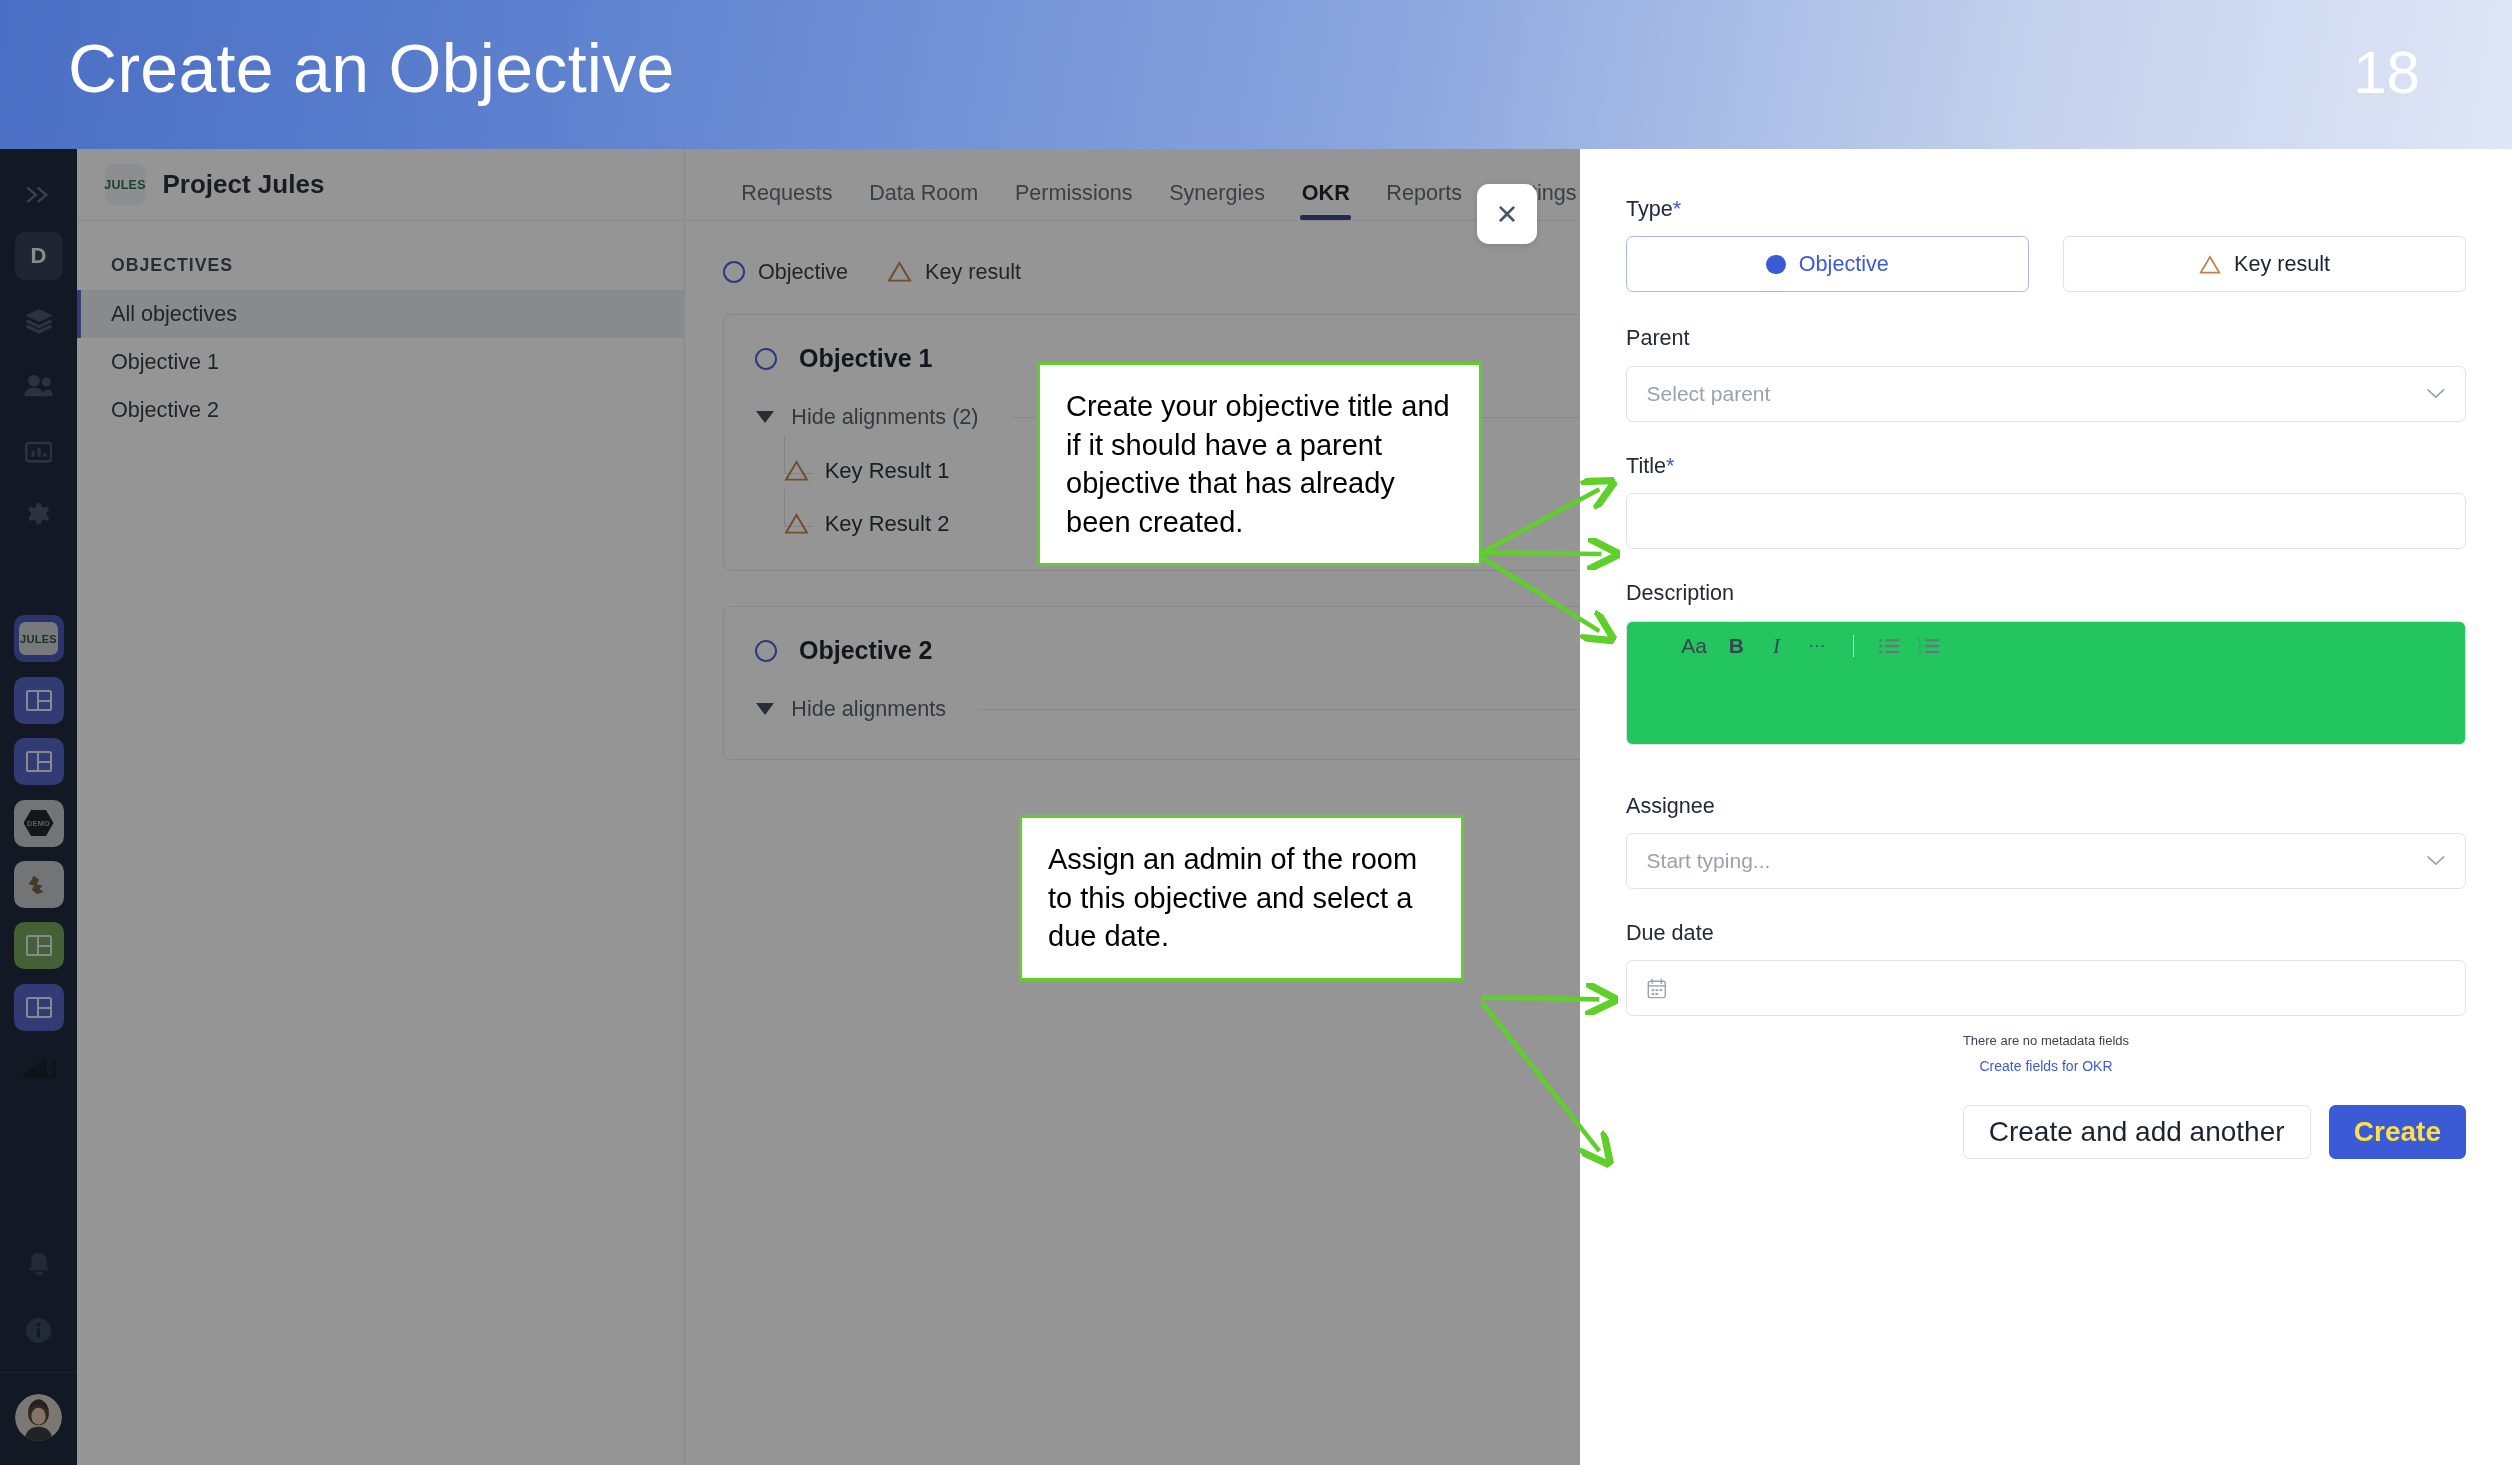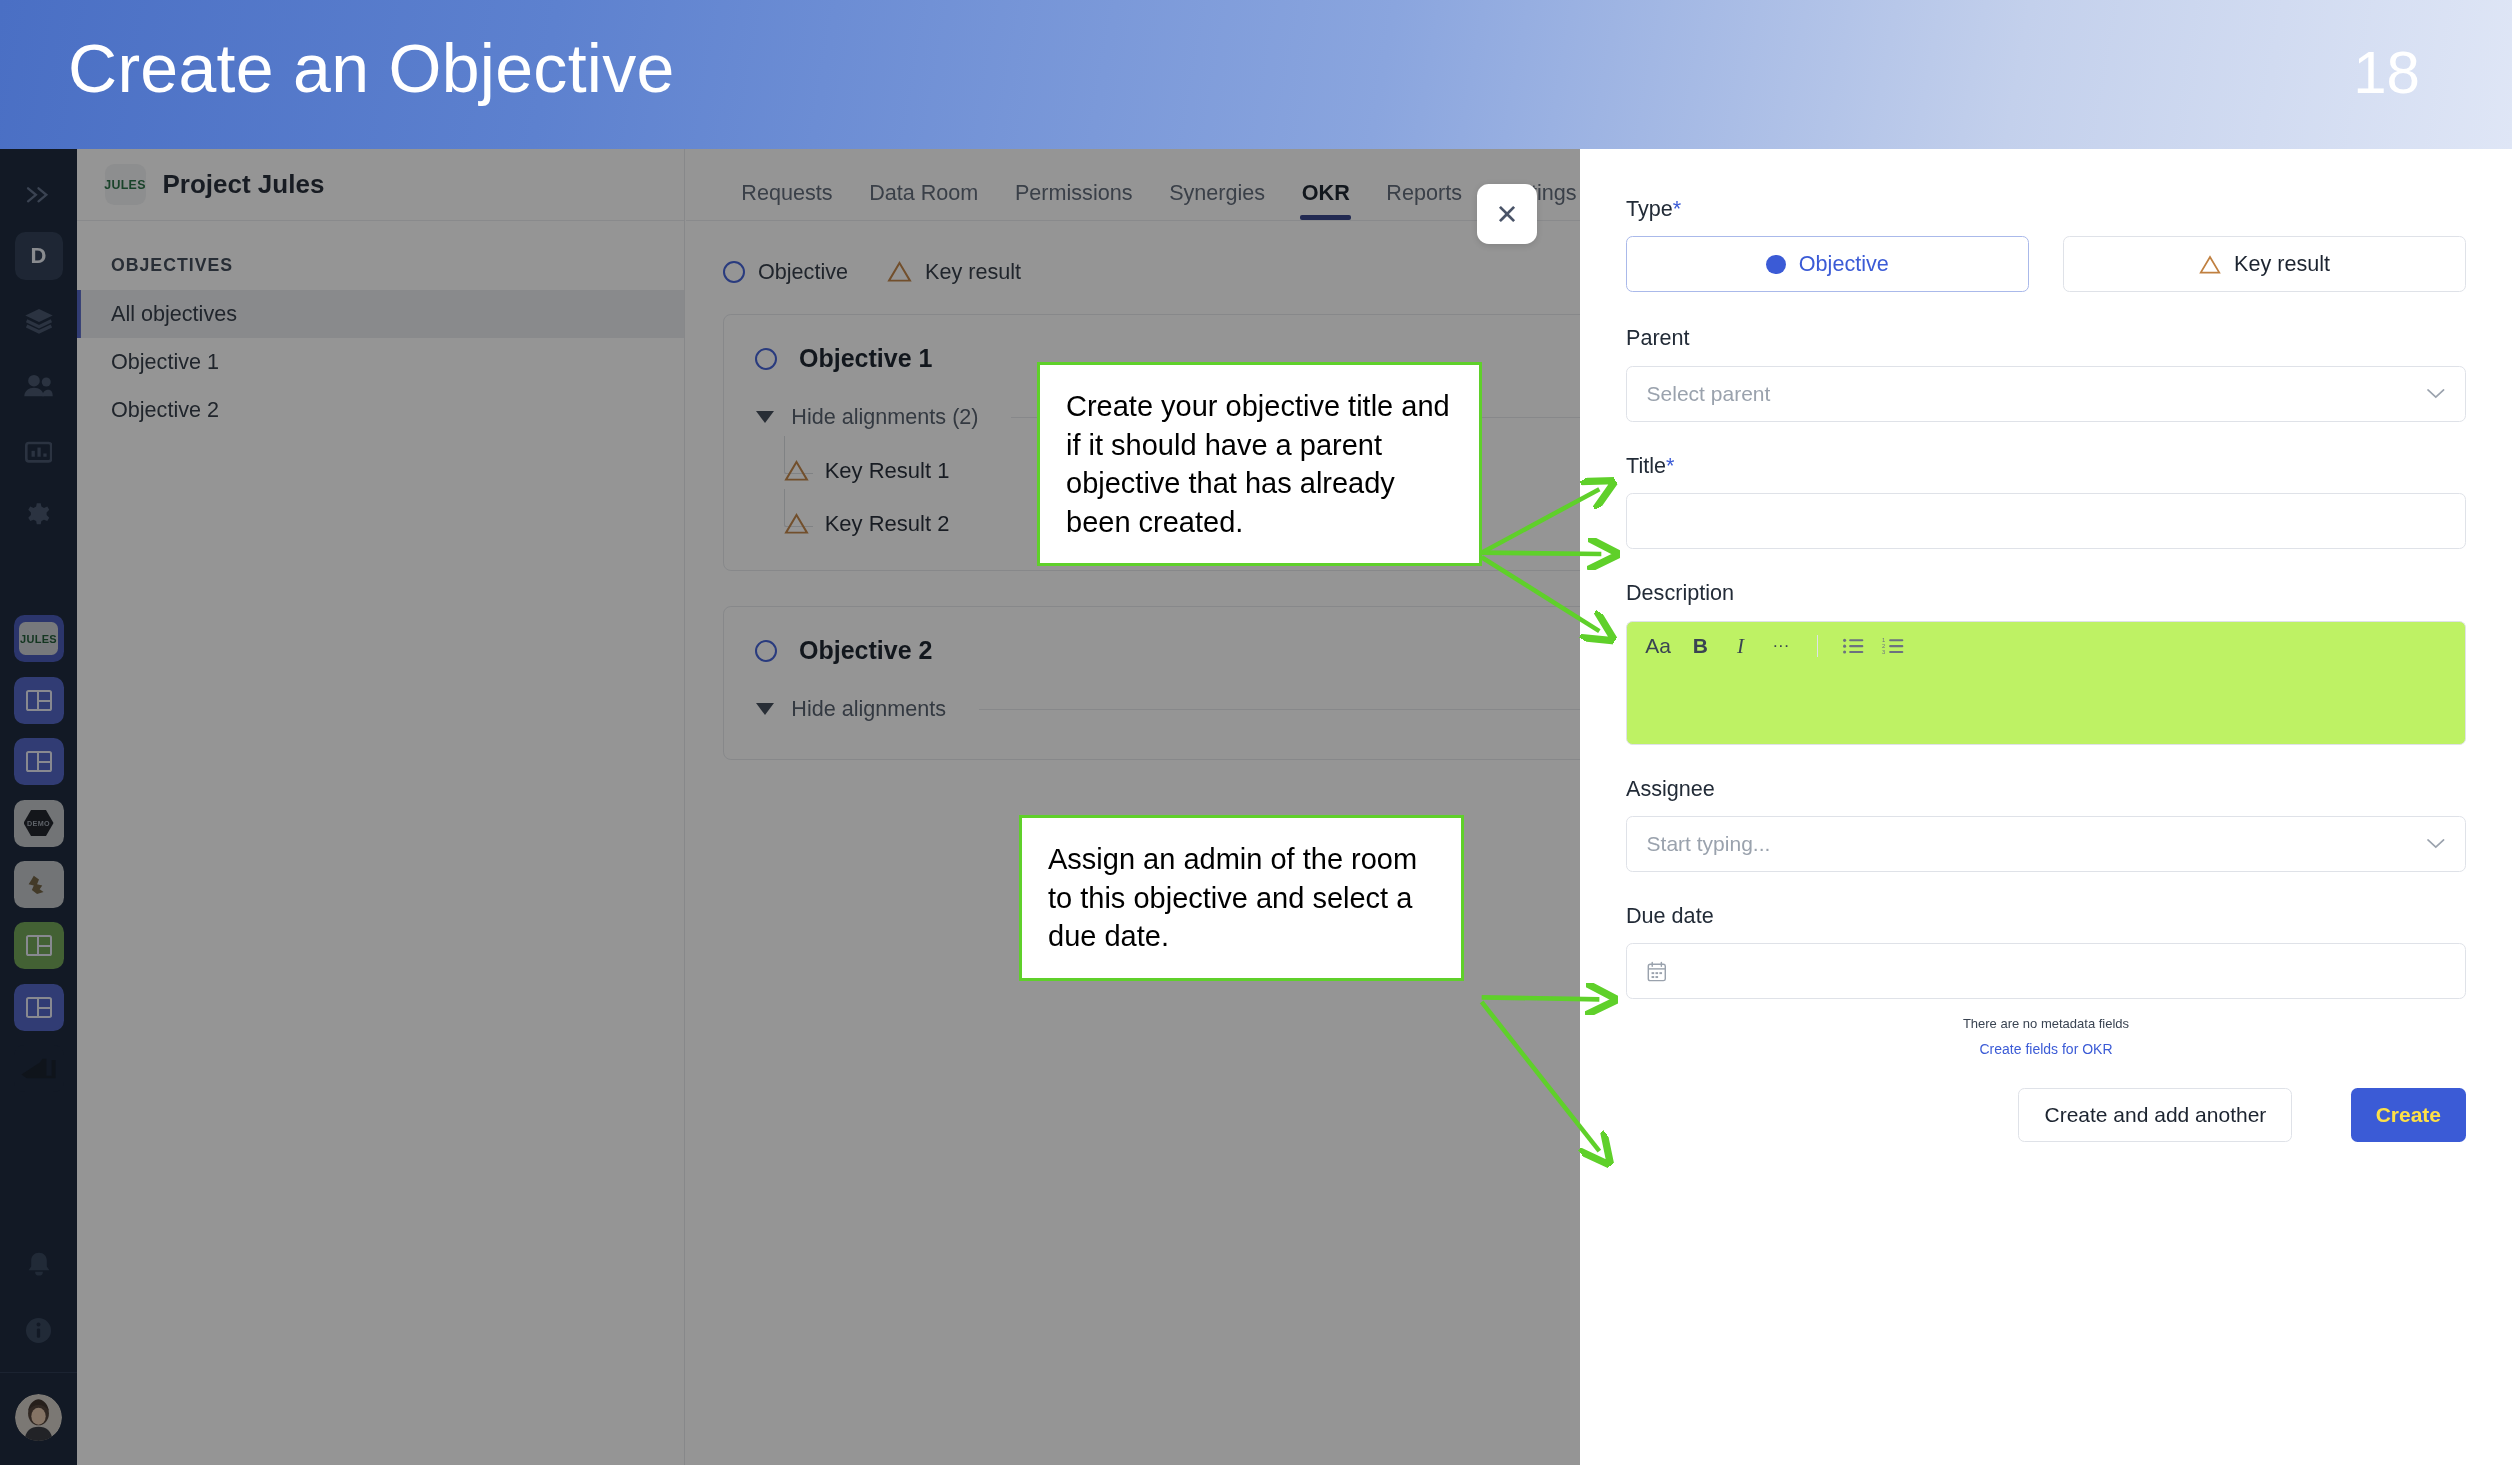--- a/index.html
+++ b/index.html
@@ -167,35 +167,35 @@
   }
   .type-btn.selected { border-color:#aab9ea; color:#3b5bd6; }
   .dot-blue { width:19.6px;height:19.6px;border-radius:50%;background:#3b5bd6; }
   .field {
     height: 56px; border:0.7px solid #dfe2e8; border-radius:6.5px; background:#fff;
     display:flex; align-items:center; padding: 0 19.6px; margin-bottom: 31px;
     font-size: 21px; color:#9aa2ad;
   }
   .chev { margin-left:auto; color:#9aa2ad; font-size:18.3px; }
   .editor {
-    border:0.7px solid #dfe2e8; border-radius:6.5px; background:#bef264;
-    height: 124px; margin-bottom: 31px;
+    border:0.7px solid #dfe2e8; border-radius:6.5px; background:#22c55e;
+    height: 124px; margin-bottom: 48px; padding-left: 36px;
   }
   .editor-toolbar {
     display:flex; align-items:center; gap: 18.3px; padding: 11.8px 18.3px 0 18.3px;
     color:#3a4452; font-size: 21px;
   }
   .tb-sep { width:0.7px; height:22px; background:#dfe2e8; margin:0 6.5px; }
   .tb-ico { display:flex; align-items:center; justify-content:center; min-width:22px; height:26px; }
   .meta-note { text-align:center; font-size:13px; color:#3a4452; margin-top: 17px; }
   .meta-link { display:block; text-align:center; font-size:14px; color:#3b5bd6; margin-top: 9.2px; }
   .drawer-actions { display:flex; justify-content:flex-end; gap: 18.3px; margin-top: 31px; }
   .btn {
     height: 54px; border-radius: 6.5px; padding: 0 25px;
-    display:flex; align-items:center; font-size: 21px; margin-left: 40px;
+    display:flex; align-items:center; font-size: 28px;
   }
   .btn-secondary { background:#fff; border:0.7px solid #dfe2e8; color:#1c2430; }
   .btn-primary { background:#3b5bd6; color:#fde047; font-weight:600; }
 
   
   .close-btn {
     position:absolute; left: 1477px; top: 35px; width: 60px; height: 60px;
     background:#ffffff; border-radius: 11.8px;
     display:flex; align-items:center; justify-content:center;
     color:#4a5468; font-size: 27.5px; box-shadow: 0 1.3px 6.5px rgba(0,0,0,.12);

